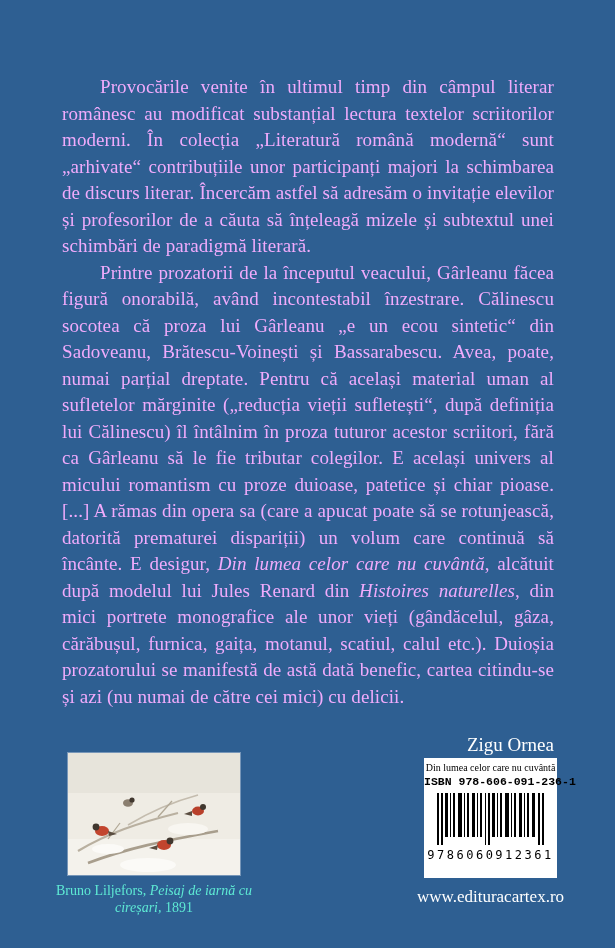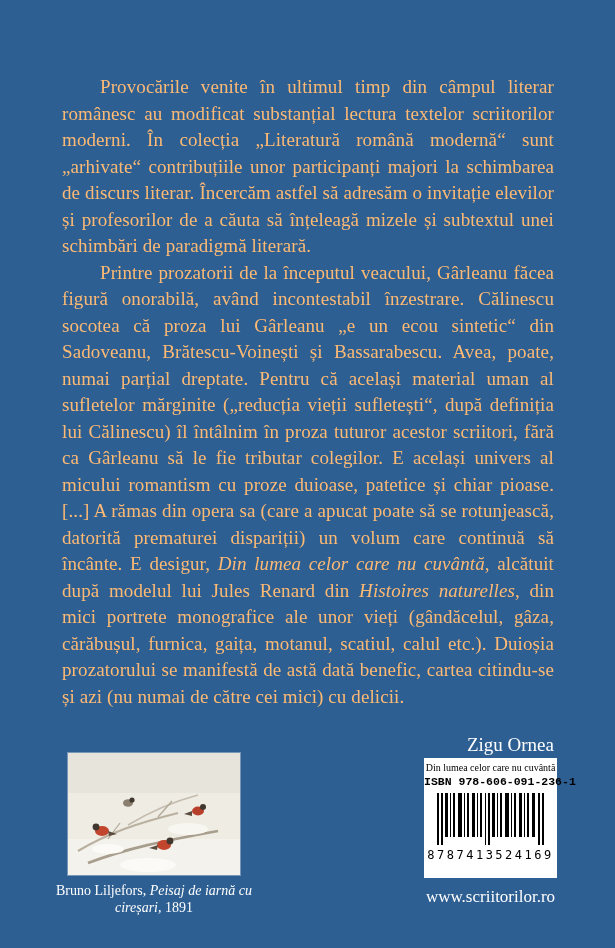--- a/index.html
+++ b/index.html
@@ -25,21 +25,21 @@
     left: 62px;
     top: 74px;
     width: 492px;
   }
   .para {
     margin: 0;
     font-size: 19px;
     line-height: 26.5px;
     text-align: justify;
     text-indent: 38px;
-    color: #fdba74;
+    color: #f0abfc;
     letter-spacing: 0.1px;
   }
   .para + .para {
   }
   .para .it {
     font-style: italic;
   }
   .author {
     margin: 24px 0 0 0;
     font-size: 19px;
@@ -58,21 +58,21 @@
   }
   .painting svg { display: block; }
   .caption {
     position: absolute;
     left: 38px;
     top: 882px;
     width: 232px;
     text-align: center;
     font-size: 14px;
     line-height: 17px;
-    color: #ffffff;
+    color: #5eead4;
   }
   .caption .it { font-style: italic; }
   
   .isbn-box {
     position: absolute;
     left: 424px;
     top: 758px;
     width: 133px;
     height: 120px;
     background: #ffffff;
@@ -201,18 +201,18 @@
           <rect x="79" y="0" width="2" height="44"></rect>
           <rect x="84" y="0" width="3" height="44"></rect>
           <rect x="89" y="0" width="1" height="44"></rect>
           <rect x="92" y="0" width="2" height="44"></rect>
           <rect x="97" y="0" width="3" height="44"></rect>
           <rect x="103" y="0" width="2" height="52"></rect>
           <rect x="107" y="0" width="2" height="52"></rect>
         </g>
       </svg>
     </div>
-    <div class="barcode-digits">8787413524169</div>
-  </div>
-
-  <div class="website">www.scriitorilor.ro</div>
+    <div class="barcode-digits">9786060912361</div>
+  </div>
+
+  <div class="website">www.edituracartex.ro</div>
 
 </div>
 
 </body></html>

